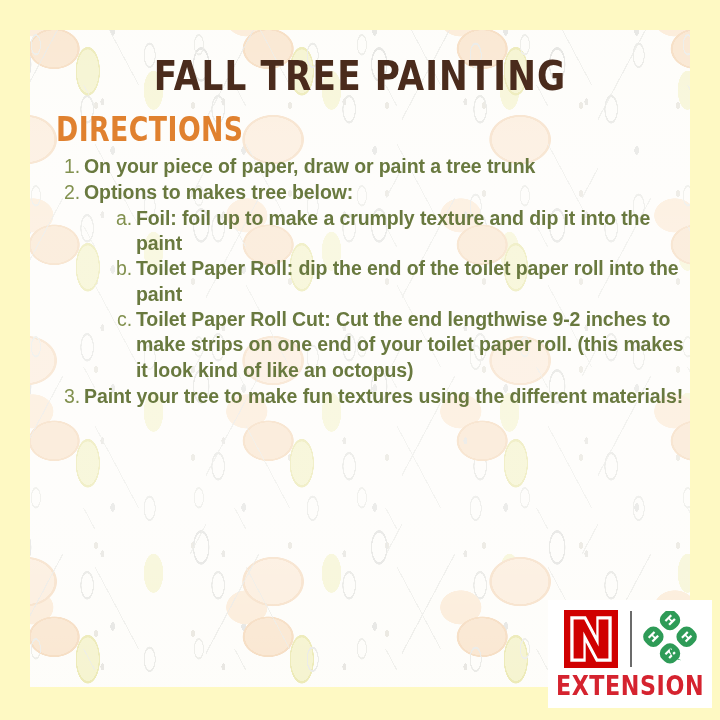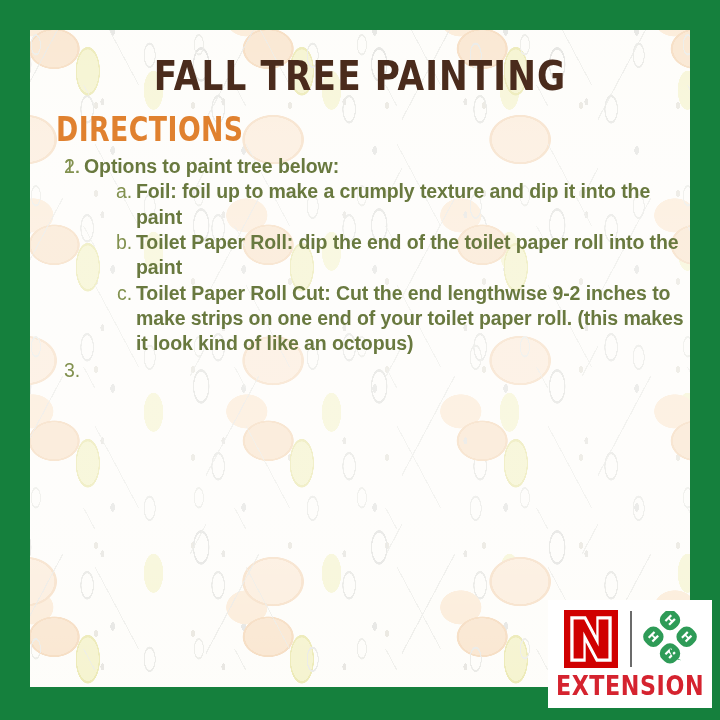--- a/index.html
+++ b/index.html
@@ -6,21 +6,21 @@
   html,body { width:720px; height:720px; overflow:hidden; }
   body {
     font-family:"Liberation Sans", sans-serif;
     background:#4A2416;
     position:relative;
   }
 
   
   #frame{
     position:absolute; inset:0;
-    background:#15803d;
+    background:#fef9c3;
   }
 
   
   #card{
     position:absolute;
     left:30px; top:30px; right:30px; bottom:33px;
     background:#FDFCF8;
     overflow:hidden;
   }
 
@@ -185,44 +185,46 @@
     <div id="content">
 
       <h1 id="title">FALL TREE PAINTING</h1>
 
       <h2 id="directions">DIRECTIONS</h2>
 
       <ol class="lvl1">
 
         <li>
           <span class="mk">1.</span>
+          <span>On your piece of paper, draw or paint a tree trunk</span>
         </li>
 
         <li>
           <span class="mk">2.</span>
-          <span>Options to paint tree below:</span>
+          <span>Options to makes tree below:</span>
 
           <ol class="lvl2">
             <li>
               <span class="mk">a.</span>
               <span>Foil: foil up to make a crumply texture and dip it into the paint</span>
             </li>
             <li>
               <span class="mk">b.</span>
               <span>Toilet Paper Roll: dip the end of the toilet paper roll into the paint</span>
             </li>
             <li>
               <span class="mk">c.</span>
               <span>Toilet Paper Roll Cut: Cut the end lengthwise 9-2 inches to make strips on one end of your toilet paper roll. (this makes it look kind of like an octopus)</span>
             </li>
           </ol>
         </li>
 
         <li>
           <span class="mk">3.</span>
+          <span>Paint your tree to make fun textures using the different materials!</span>
         </li>
 
       </ol>
     </div>
   </div>
 
   <div id="logo-card">
     <div id="logo-row">
 
       <svg id="n-mark" viewBox="0 0 58 62">

